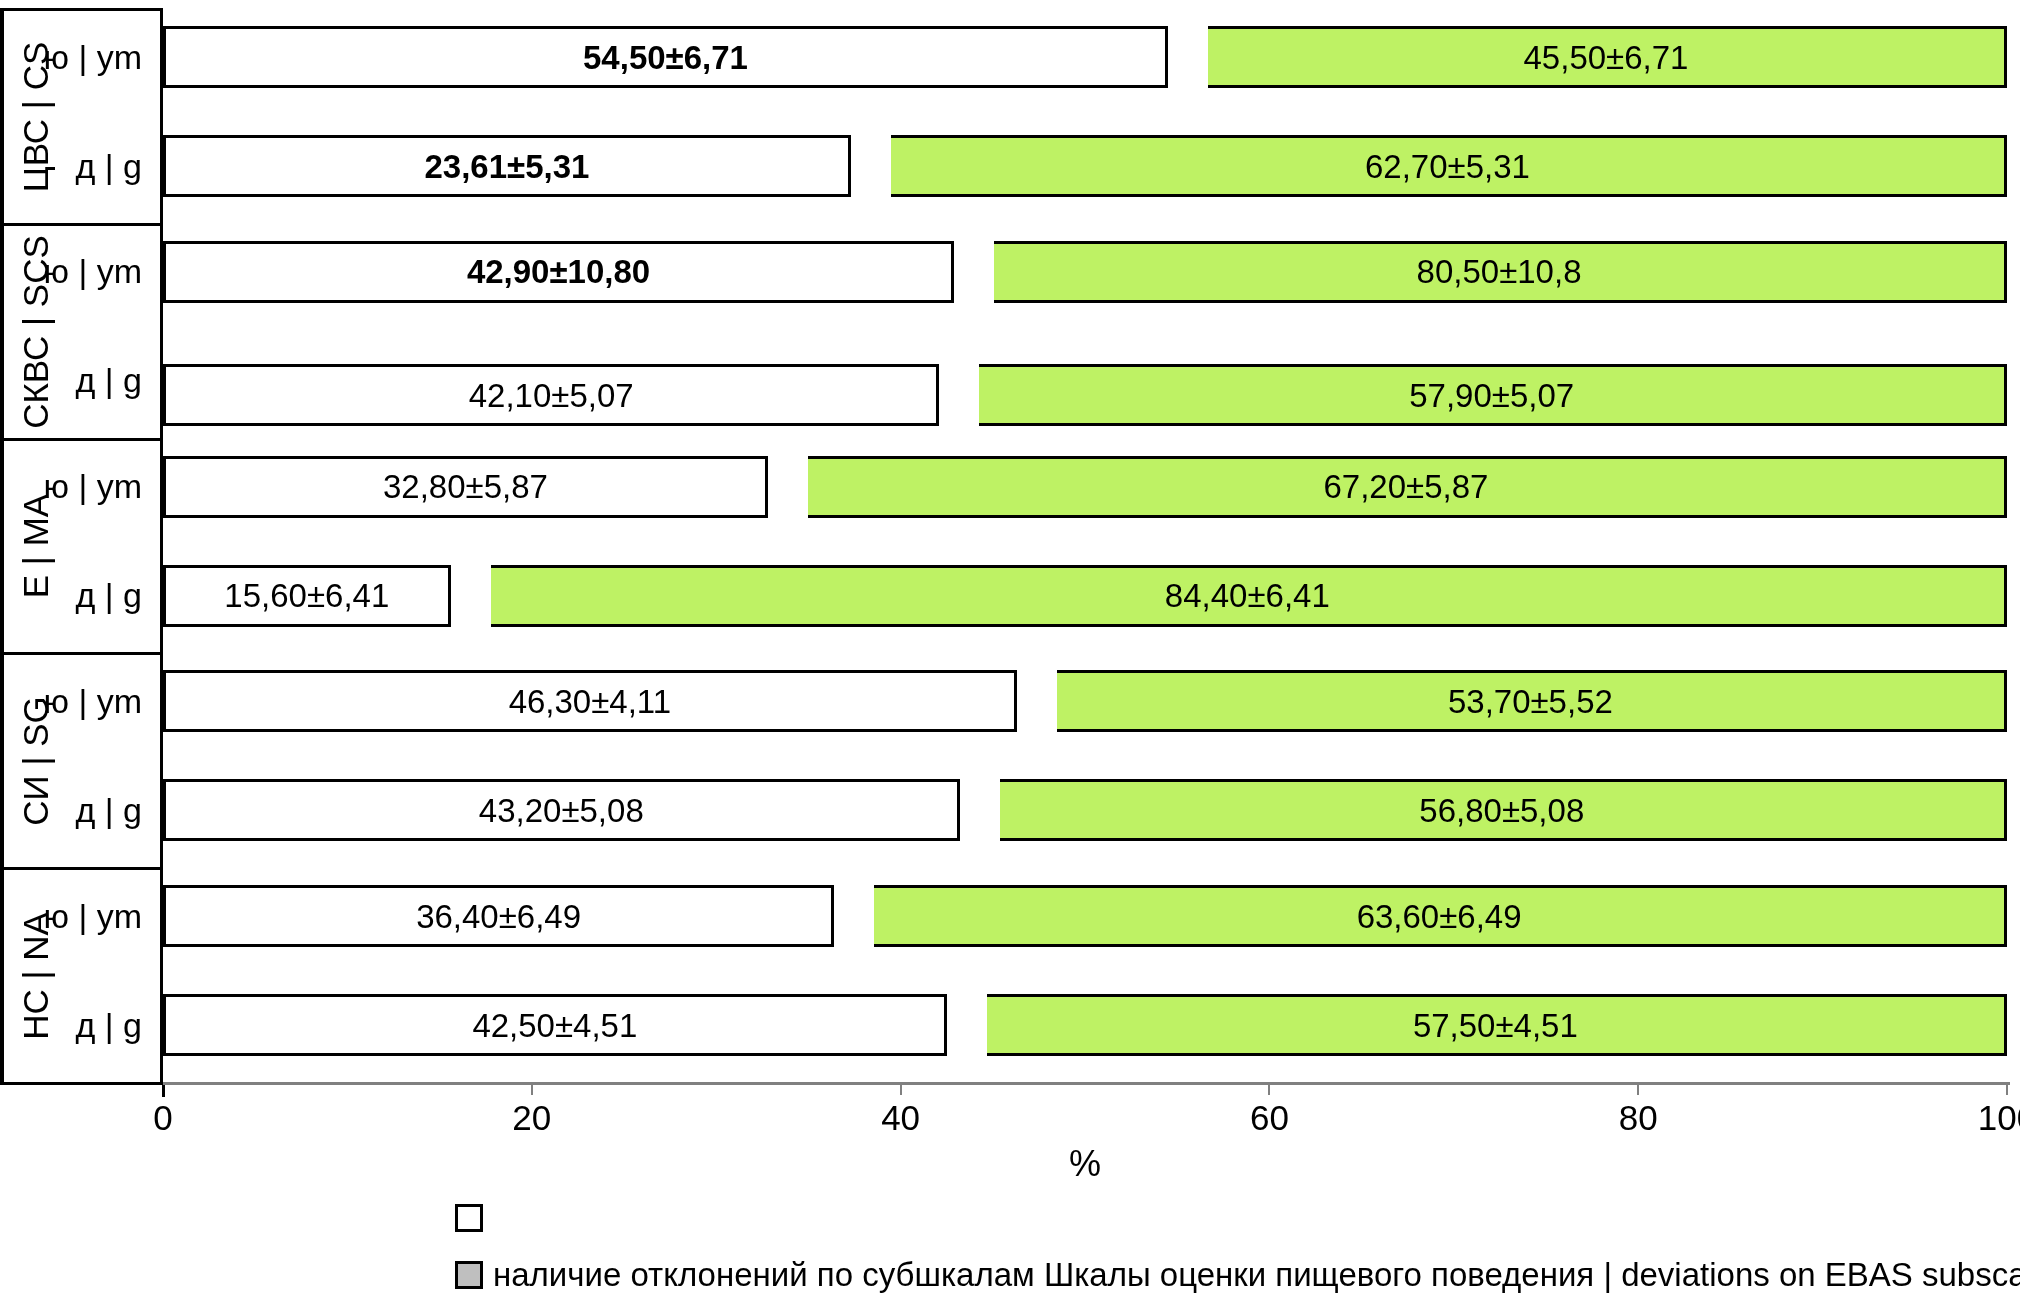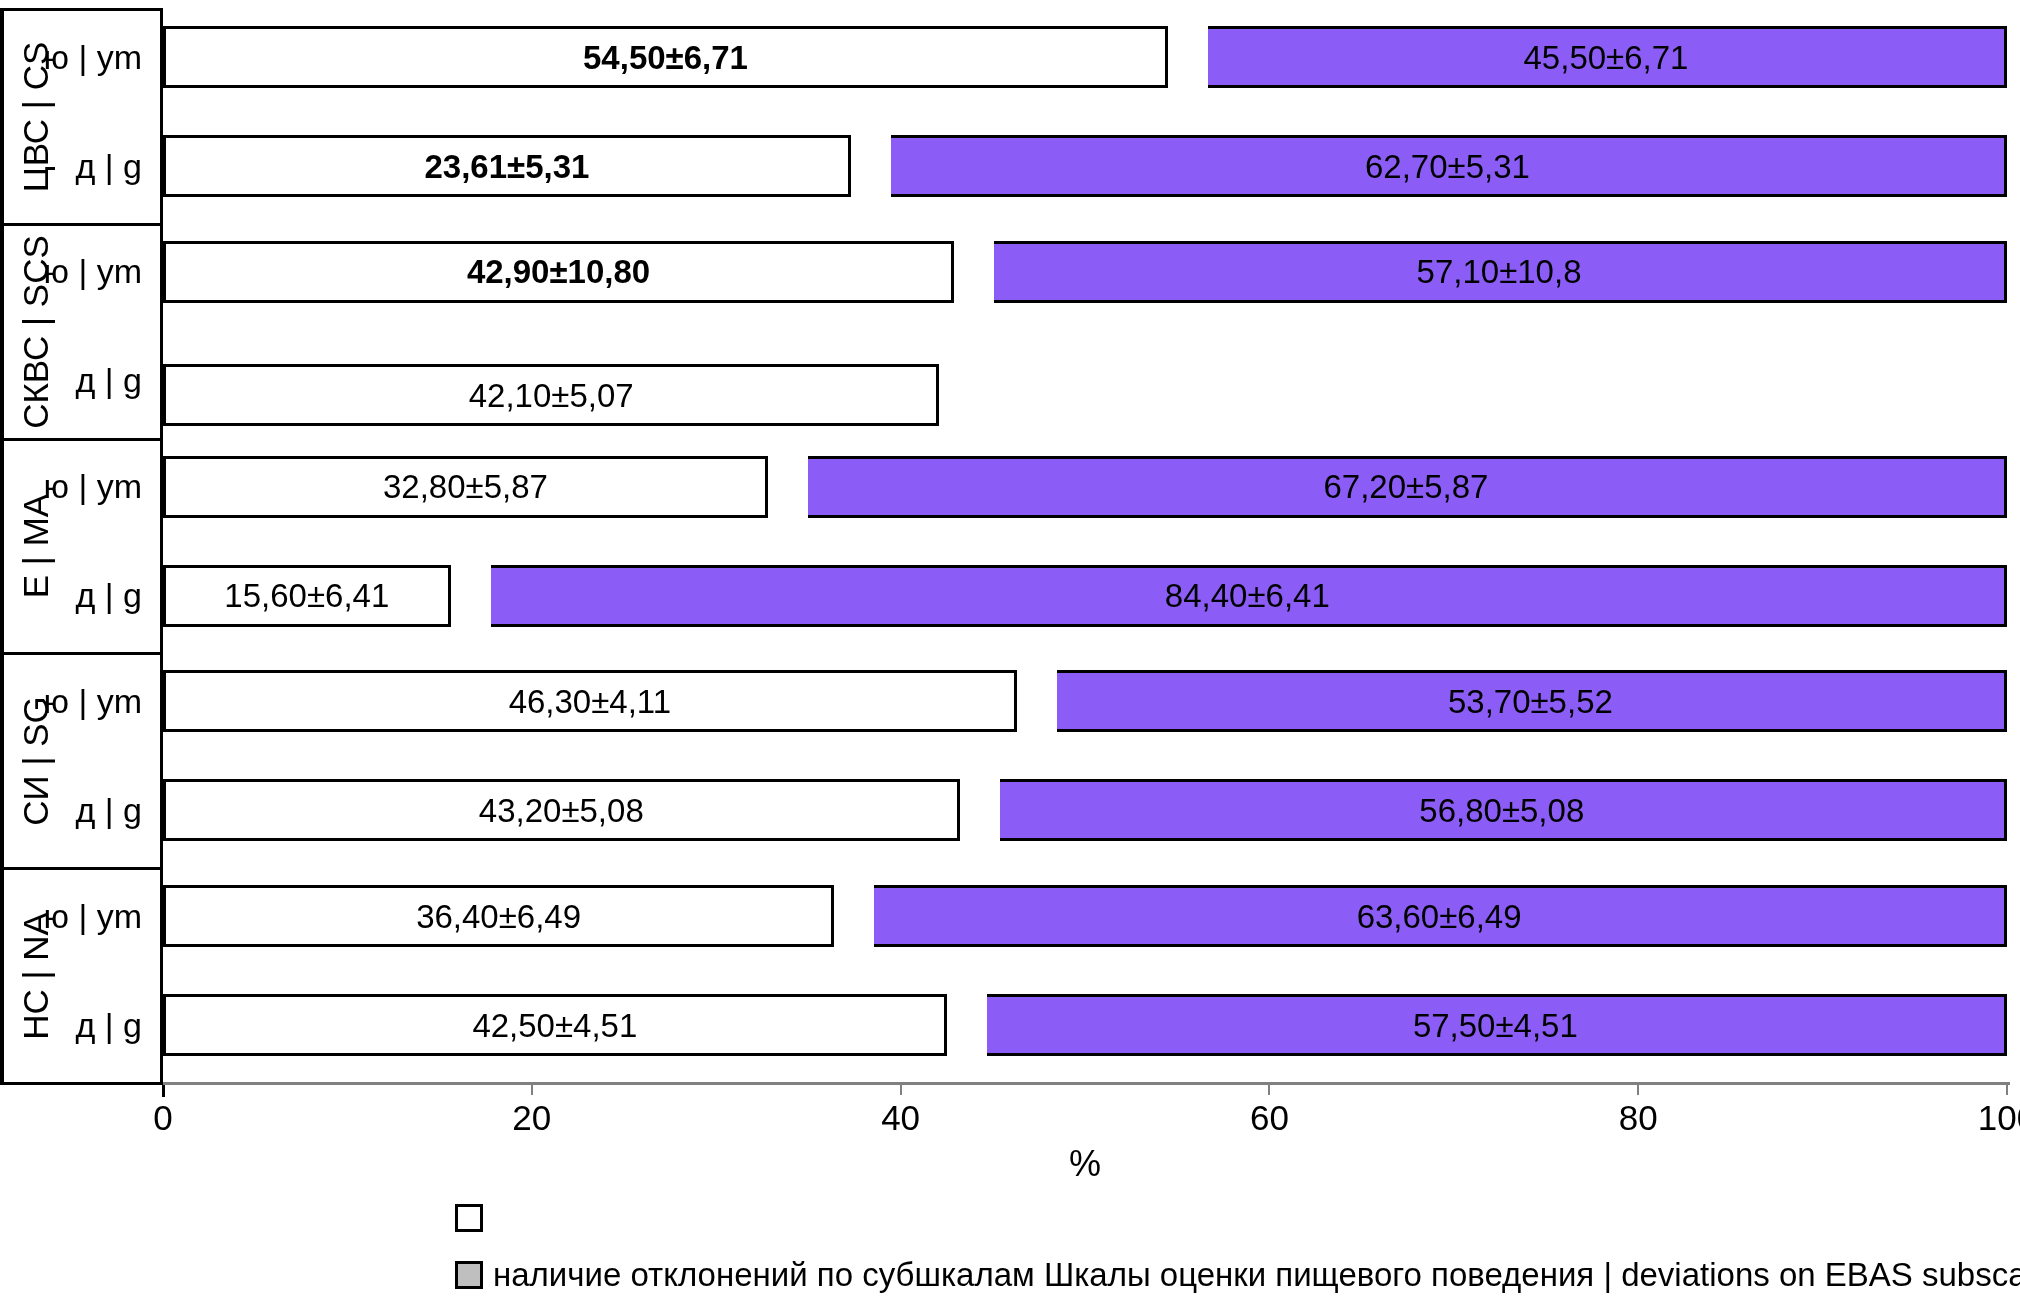--- a/index.html
+++ b/index.html
@@ -20,21 +20,21 @@
     display:flex;align-items:center;justify-content:center;}
   .group-label-wrap span{transform:rotate(-90deg);white-space:nowrap;font-size:35px;}
   .cat-label{position:absolute;right:18px;height:62px;display:flex;align-items:center;
     justify-content:flex-end;font-size:34px;white-space:nowrap;}
 
   
   .bar{position:absolute;left:163px;width:1844px;height:62px;display:flex;box-sizing:border-box;gap:40px;}
   .seg{box-sizing:border-box;display:flex;align-items:center;justify-content:center;
     font-size:33px;white-space:nowrap;overflow:visible;}
   .seg-white{background:#ffffff;border:3px solid #000;}
-  .seg-gray{background:#8b5cf6;border:3px solid #000;border-left:none;flex:1 1 auto;}
+  .seg-gray{background:#bef264;border:3px solid #000;border-left:none;flex:1 1 auto;}
   .seg .val{line-height:1;}
   .val.bold{font-weight:bold;}
 
   
   .axis-line{position:absolute;left:163px;top:1082px;width:1847px;height:3px;background:#808080;}
   .tick{position:absolute;top:1085px;width:2px;height:10px;background:#808080;}
   .tick.zero{width:3px;height:12px;background:#000;}
   .tick-label{position:absolute;top:1098px;width:100px;text-align:center;font-size:35px;}
   .x-title{position:absolute;left:1045px;top:1143px;width:80px;text-align:center;font-size:36px;}
 
@@ -102,26 +102,29 @@
         </div>
         <div class="seg seg-gray">
           <div class="val">62,70±5,31</div>
         </div>
       </div>
       <div class="bar" style="top: 240.8px;">
         <div class="seg seg-white" style="width: 42.9%; flex: 0 0 auto;">
           <div class="val bold">42,90±10,80</div>
         </div>
         <div class="seg seg-gray">
-          <div class="val">57,10±10,8</div>
+          <div class="val">80,50±10,8</div>
         </div>
       </div>
       <div class="bar" style="top: 364px;">
         <div class="seg seg-white" style="width: 42.1%; flex: 0 0 auto;">
           <div class="val">42,10±5,07</div>
+        </div>
+        <div class="seg seg-gray">
+          <div class="val">57,90±5,07</div>
         </div>
       </div>
       <div class="bar" style="top: 455.6px;">
         <div class="seg seg-white" style="width: 32.8%; flex: 0 0 auto;">
           <div class="val">32,80±5,87</div>
         </div>
         <div class="seg seg-gray">
           <div class="val">67,20±5,87</div>
         </div>
       </div>

